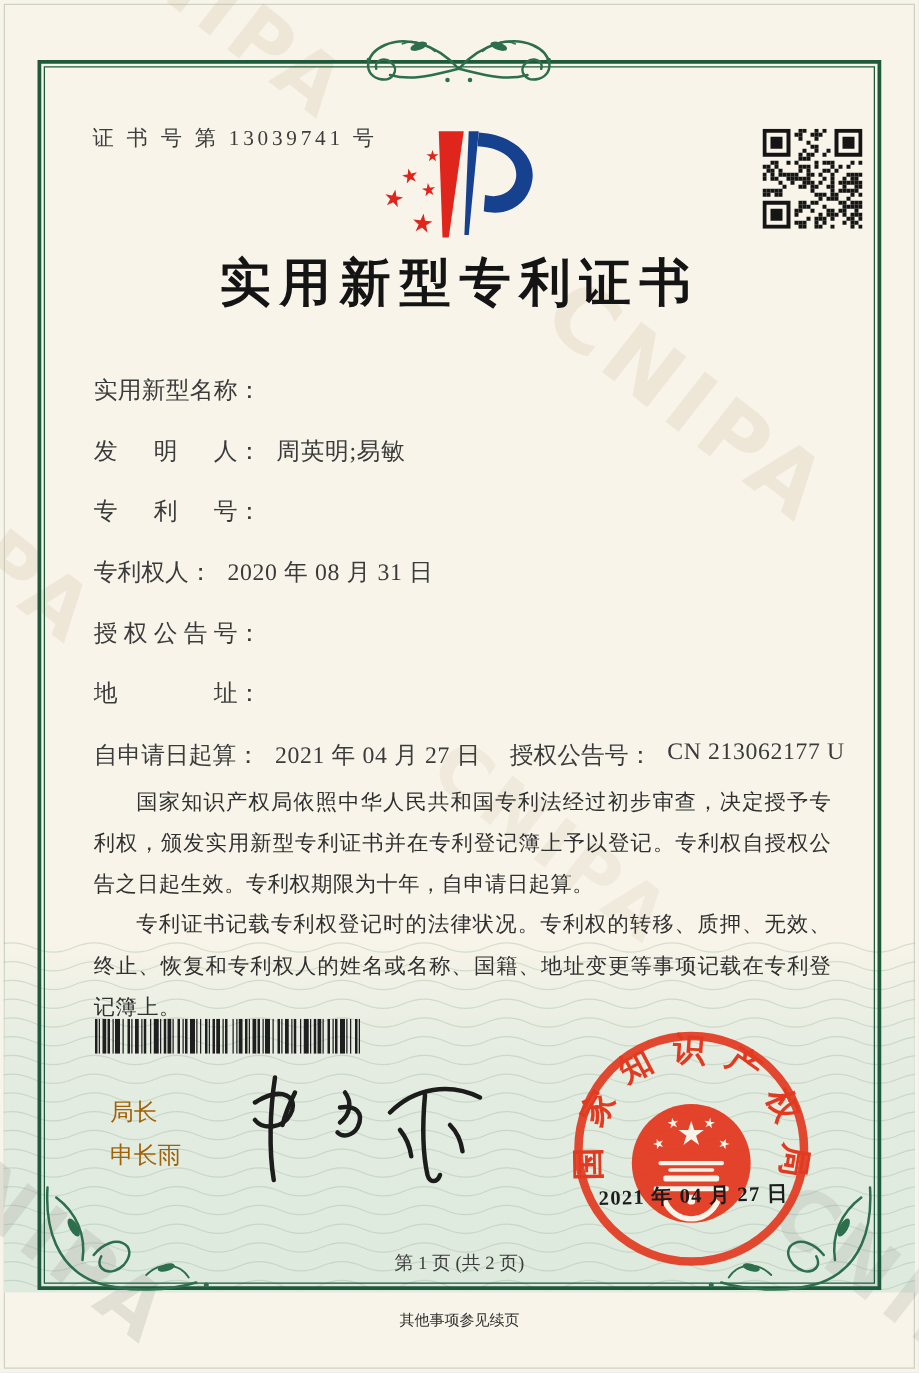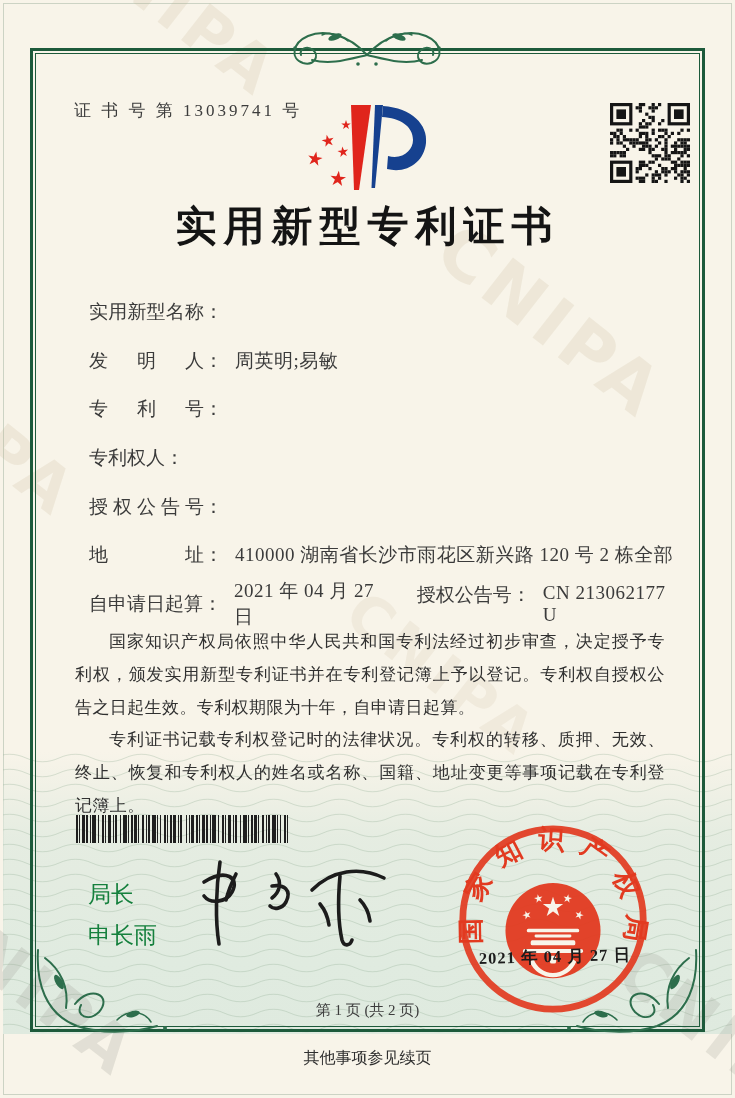--- a/index.html
+++ b/index.html
@@ -30,43 +30,43 @@
   .content{position:absolute; inset:0; z-index:4;}
   .ornament{position:absolute; z-index:5; pointer-events:none;}
 
   .cert-no{position:absolute; left:74px; top:99px; font-size:17px; color:#3c3c3c; letter-spacing:3px;text-align:right;}
   .qr{position:absolute; left:610px; top:103px; width:80px; height:80px;}
   .logo{position:absolute; left:288px; top:100px; width:168px; height:97px;}
   .title{
     position:absolute; left:0; right:0; top:199px; text-align:center;
     font-size:41px; font-weight:bold; color:#141414; letter-spacing:7px;
   }
-  .fields{position:absolute; left:89px; top:288px; right:58px;}
+  .fields{position:absolute; left:75px; top:288px; right:58px;}
   .row{display:flex; align-items:center; height:48.6px; font-size:19px; color:#3b3b3b;}
   .lbl{white-space:nowrap;}
   .lbl.spread{display:inline-block; width:115px; text-align:justify; text-align-last:justify;}
   .colon{margin-right:12px;}
   .val{letter-spacing:0.5px;}
   .grant-group{margin-left:23px; display:flex; align-items:flex-start;}
   .paras{
     position:absolute; left:75px; right:70px; top:626px;
     font-size:17px; line-height:1.93; color:#303030; text-align:justify; letter-spacing:0.4px;
   }
   .paras p{margin:0; text-indent:2em;}
   .barcode{position:absolute; left:76px; top:815px; width:212px; height:28px;}
-  .director{position:absolute; left:88px; top:874px; font-size:23px; color:#15803d; line-height:1.8;}
+  .director{position:absolute; left:88px; top:874px; font-size:19px; color:#a16207; line-height:1.8;}
   .signature{position:absolute; left:192px; top:848px; width:205px; height:105px;}
   .seal{position:absolute; left:456px; top:822px; width:194px; height:194px;}
   .seal-date{
     position:absolute; left:460px; top:946px; width:190px; text-align:center;
     font-size:16.5px; font-weight:bold; color:#1c1c1c; letter-spacing:1px;
     transform:rotate(-1.5deg); z-index:6; white-space:nowrap;
   }
   .page-info{position:absolute; left:0; right:0; top:1001px; text-align:center; font-size:15px; color:#3d3d3d; z-index:6;}
-  .foot-note{position:absolute; left:0; right:0; top:1048px; text-align:center; font-size:16px; color:#2f2f2f; z-index:6;}
+  .foot-note{position:absolute; left:0; right:0; top:1048px; text-align:center; font-size:12px; color:#2f2f2f; z-index:6;}
 </style>
 </head>
 <body>
 
 <div class="page">
 
   <span class="wm" style="left:52px; top:-30px;">CNIPA</span>
   <span class="wm" style="left:418px; top:280px; font-size:70px;">CNIPA</span>
   <span class="wm" style="left:-150px; top:390px;">CNIPA</span>
   <span class="wm" style="left:330px; top:640px; font-size:58px; color:rgba(186,168,128,0.12);">CNIPA</span>
@@ -370,29 +370,29 @@
           <span class="colon">：</span>
         <span class="val">周英明;易敏</span>
       </div>
       <div class="row">
         <span class="lbl spread">专利号</span>
           <span class="colon">：</span>
       </div>
       <div class="row">
         <span class="lbl">专利权人</span>
           <span class="colon">：</span>
+        <span class="val">2020 年 08 月 31 日</span>
       </div>
       <div class="row">
         <span class="lbl spread">授权公告号</span>
           <span class="colon">：</span>
       </div>
       <div class="row">
         <span class="lbl spread">地址</span>
           <span class="colon">：</span>
-        <span class="val">410000 湖南省长沙市雨花区新兴路 120 号 2 栋全部</span>
       </div>
       <div class="row">
         <span class="lbl">自申请日起算</span>
           <span class="colon">：</span>
         <span class="val">2021 年 04 月 27 日</span>
         <span class="grant-group">
           <span class="lbl">授权公告号</span>
             <span class="colon">：</span>
           <span class="val">CN 213062177 U</span>
         </span>

